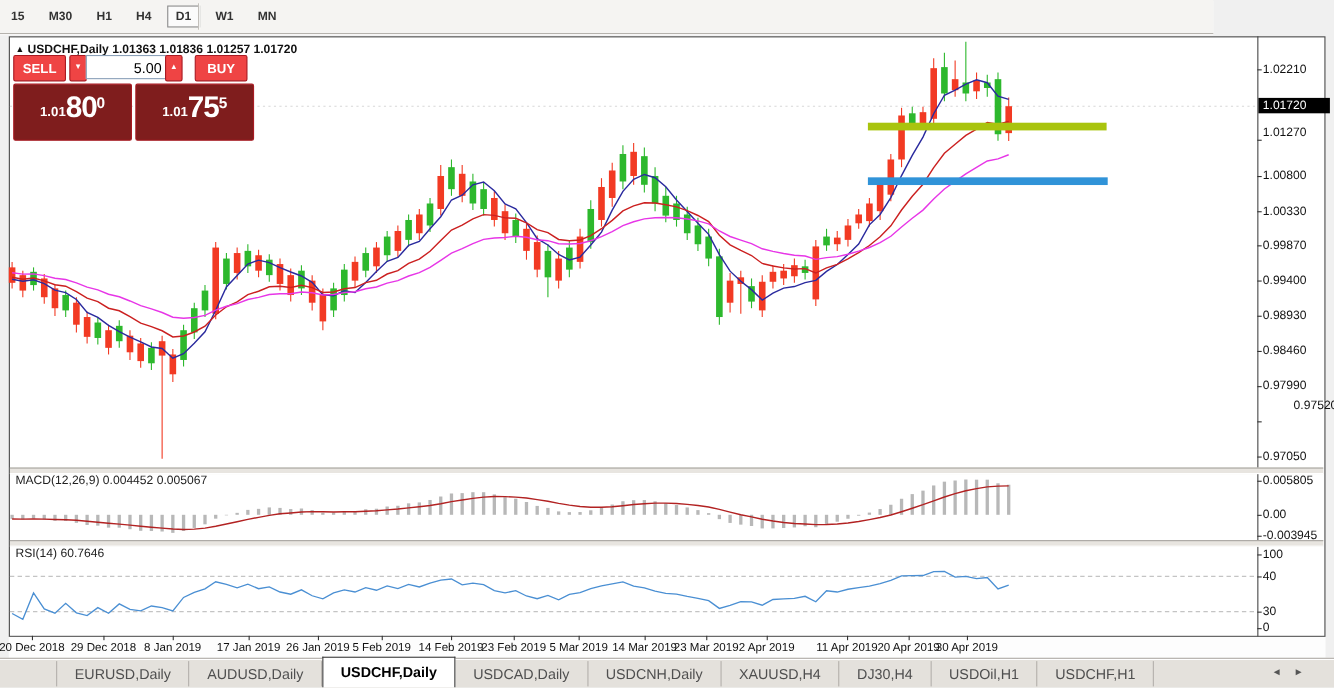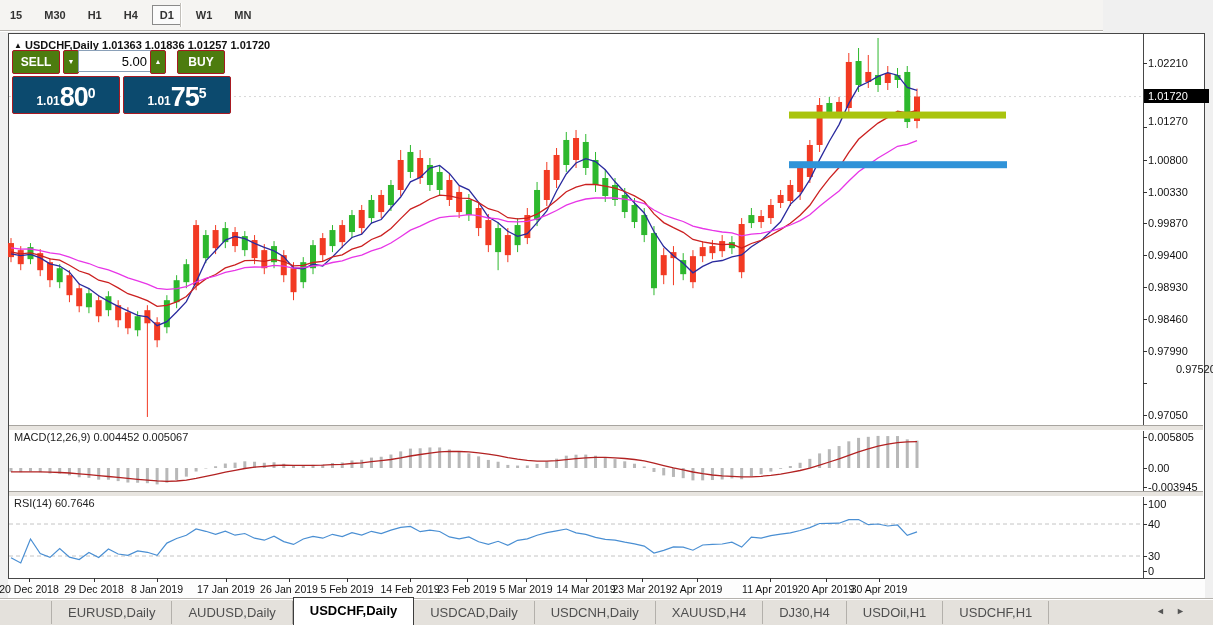--- a/index.html
+++ b/index.html
@@ -30,29 +30,29 @@
 
   .scale-label{left:1148px;width:58px;font-size:11px;color:#111;z-index:6;}
   .scale-tick{left:1143px;width:4px;height:1px;background:#333;z-index:6;}
   #current-box{left:1144px;width:61px;height:14px;background:#000;color:#fff;
     font-size:11px;line-height:14px;padding-left:4px;z-index:7;}
   .date-label{top:583px;font-size:10.5px;color:#111;white-space:nowrap;transform:translateX(-50%);z-index:6;}
   .date-tick{top:578px;width:1px;height:4px;background:#333;z-index:6;}
 
   
   #trade-panel{left:12px;top:50px;width:222px;height:62px;z-index:8;}
-  .redbtn{background:#4d7c0f;border:1px solid #a81a22;color:#fff;text-align:center;cursor:pointer;}
+  .redbtn{background:#ef4444;border:1px solid #a81a22;color:#fff;text-align:center;cursor:pointer;}
   #sell-btn{left:0;top:0;width:46px;height:22px;font-size:12px;font-weight:bold;line-height:22px;border-radius:2px;}
   #buy-btn{left:165px;top:0;width:46px;height:22px;font-size:12px;font-weight:bold;line-height:22px;border-radius:2px;}
   #vol-down{left:51px;top:0;width:14px;height:22px;font-size:7px;line-height:22px;border-radius:2px;}
   #vol-up{left:138px;top:0;width:14px;height:22px;font-size:7px;line-height:22px;border-radius:2px;}
   #vol-input{left:66px;top:0;width:64px;height:18px;border:1px solid #8aa0b8;font-size:13px;
     text-align:right;padding:1px 4px;font-family:"Liberation Sans",sans-serif;}
-  .bigprice{top:26px;height:34px;background:#0c4a6e;border:1px solid #a81a22;color:#fff;
-    border-radius:2px;display:flex;align-items:flex-end;justify-content:center;padding-bottom:2px;}
+  .bigprice{top:26px;height:34px;background:#7f1d1d;border:1px solid #a81a22;color:#fff;
+    border-radius:2px;display:flex;align-items:flex-end;justify-content:center;padding-bottom:16px;}
   #sell-big{left:0;width:106px;}
   #buy-big{left:111px;width:106px;}
   .bp-small{font-size:12px;font-weight:bold;margin-bottom:3px;}
   .bp-big{font-size:27px;font-weight:bold;line-height:27px;letter-spacing:-1px;}
   .bp-sup{font-size:14px;font-weight:bold;margin-bottom:10px;}
 
   
   #tabbar{left:0;top:598px;width:1213px;height:27px;background:#e4e1dc;
     border-top:1px solid #b5b2ad;box-shadow:inset 0 1px 0 #fff;z-index:9;}
   #tab-row{display:flex;align-items:center;height:27px;padding-left:51px;}

